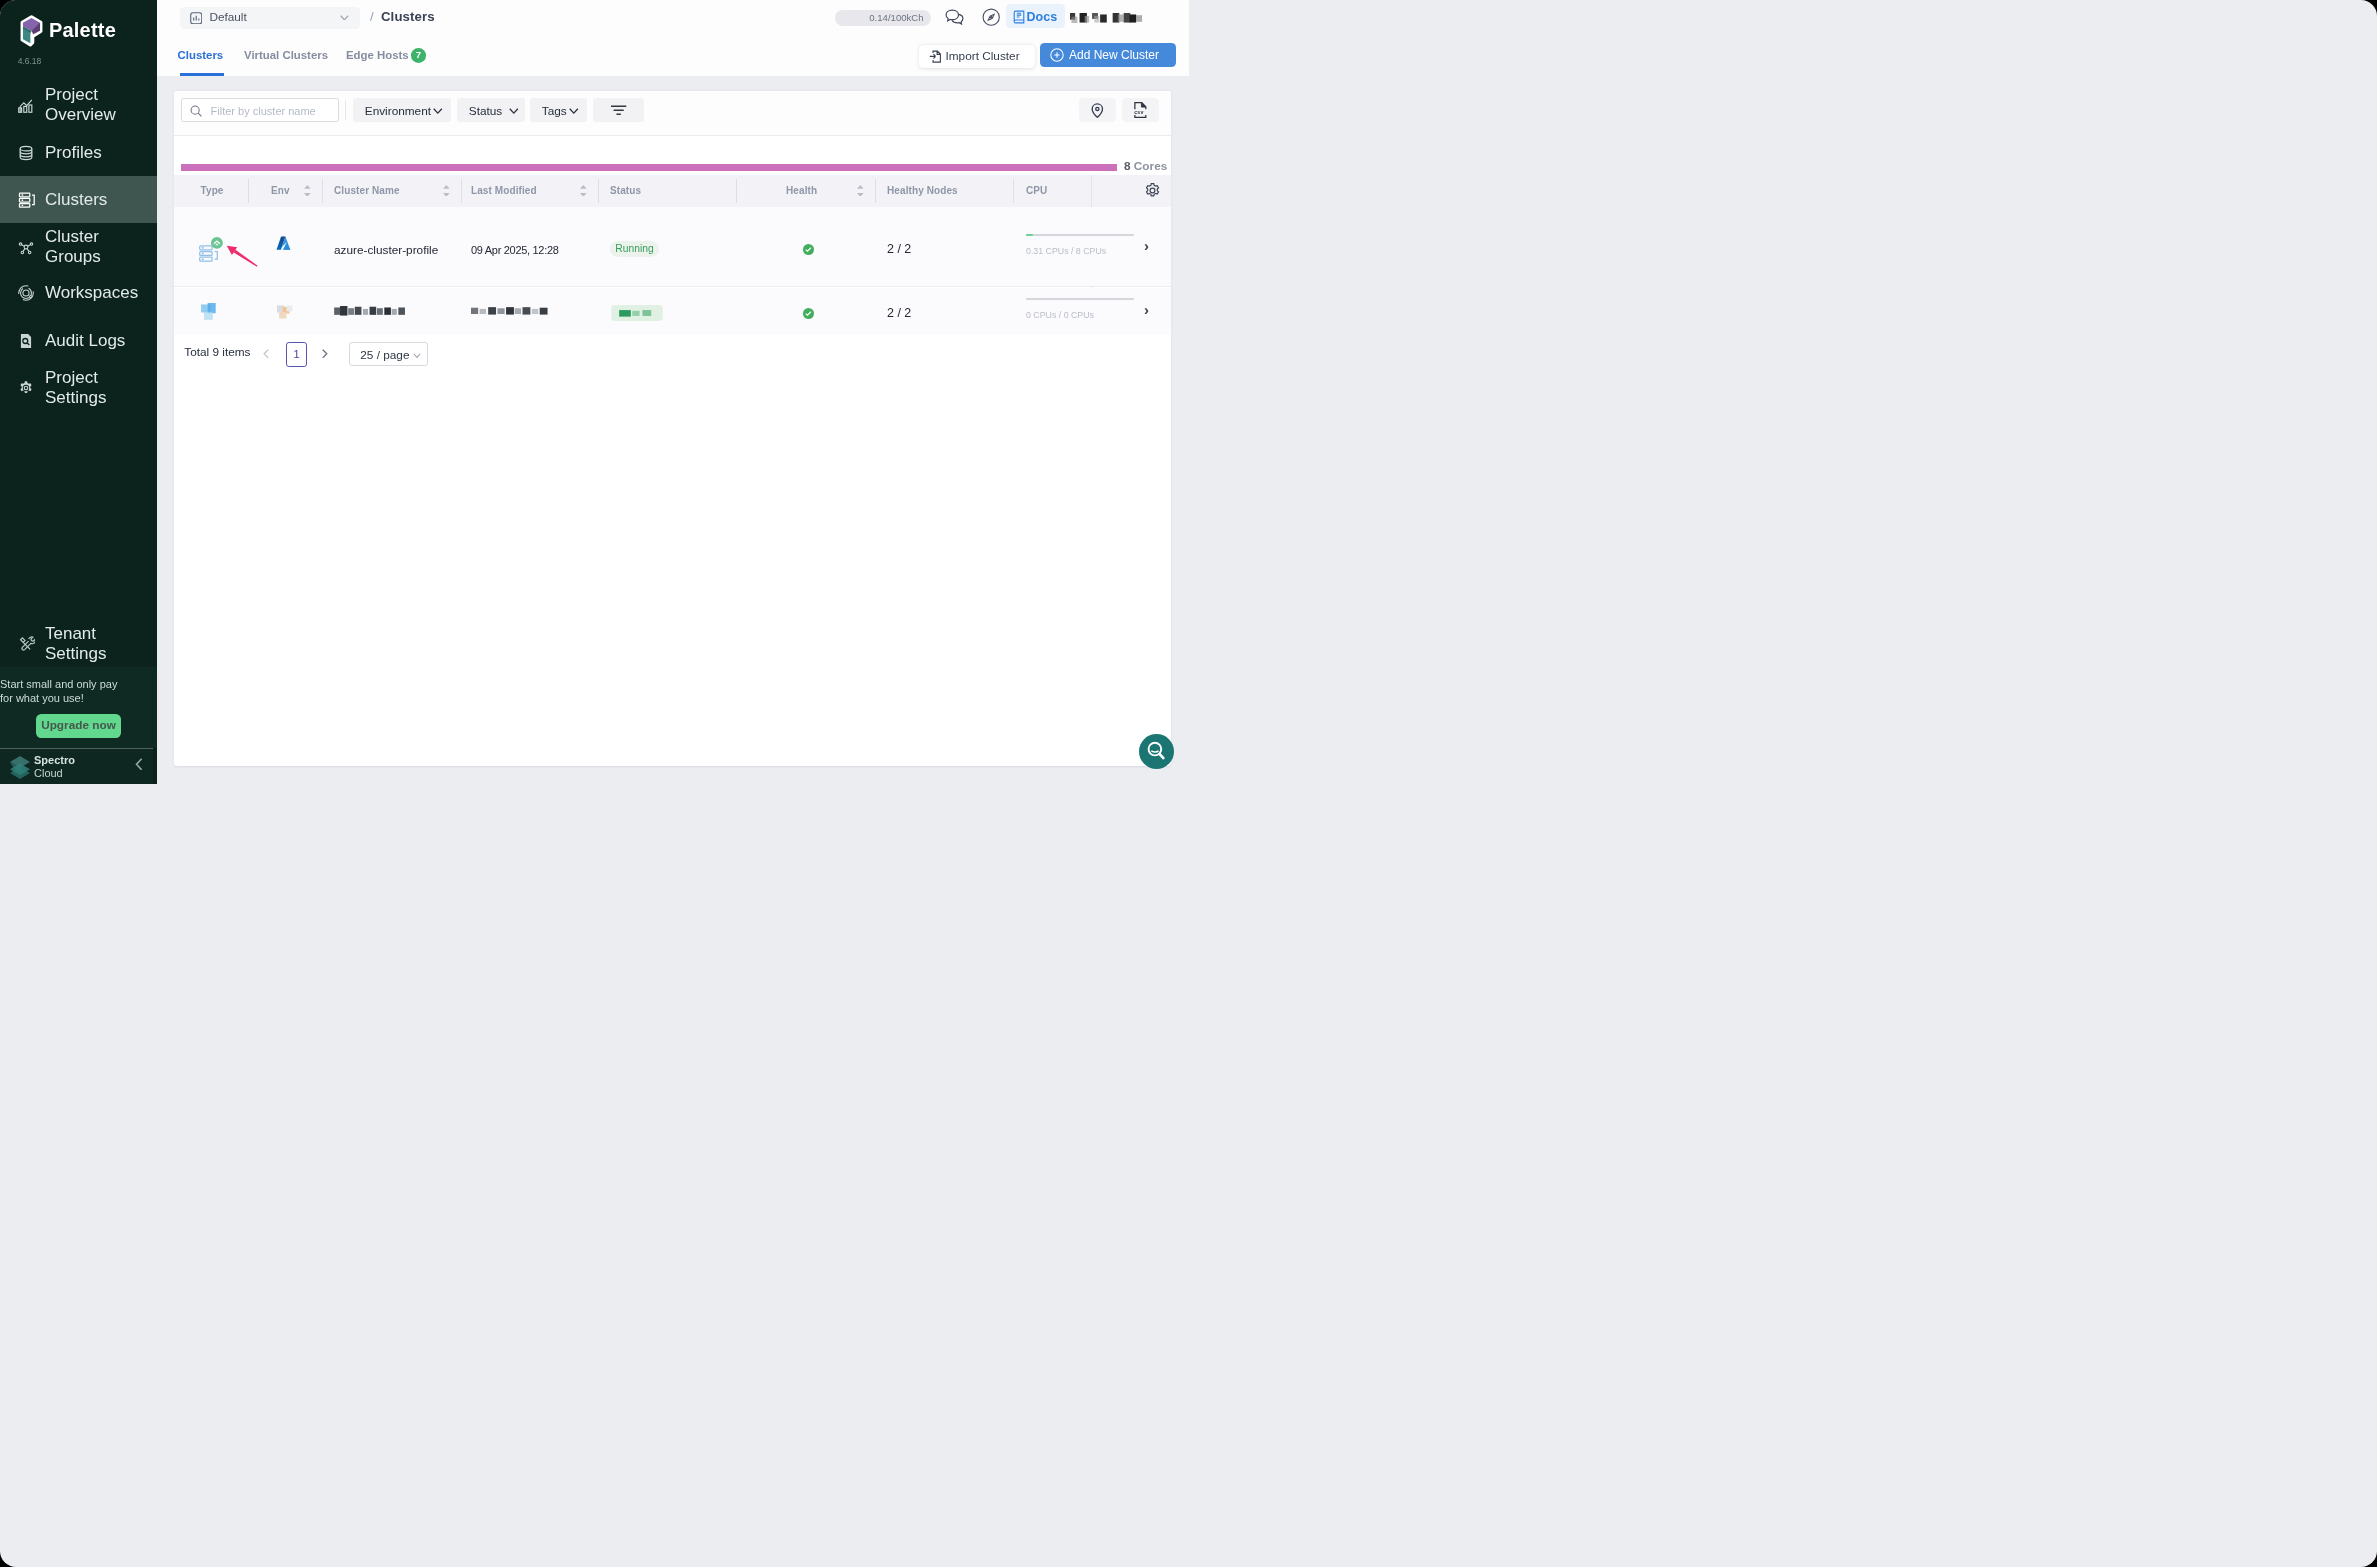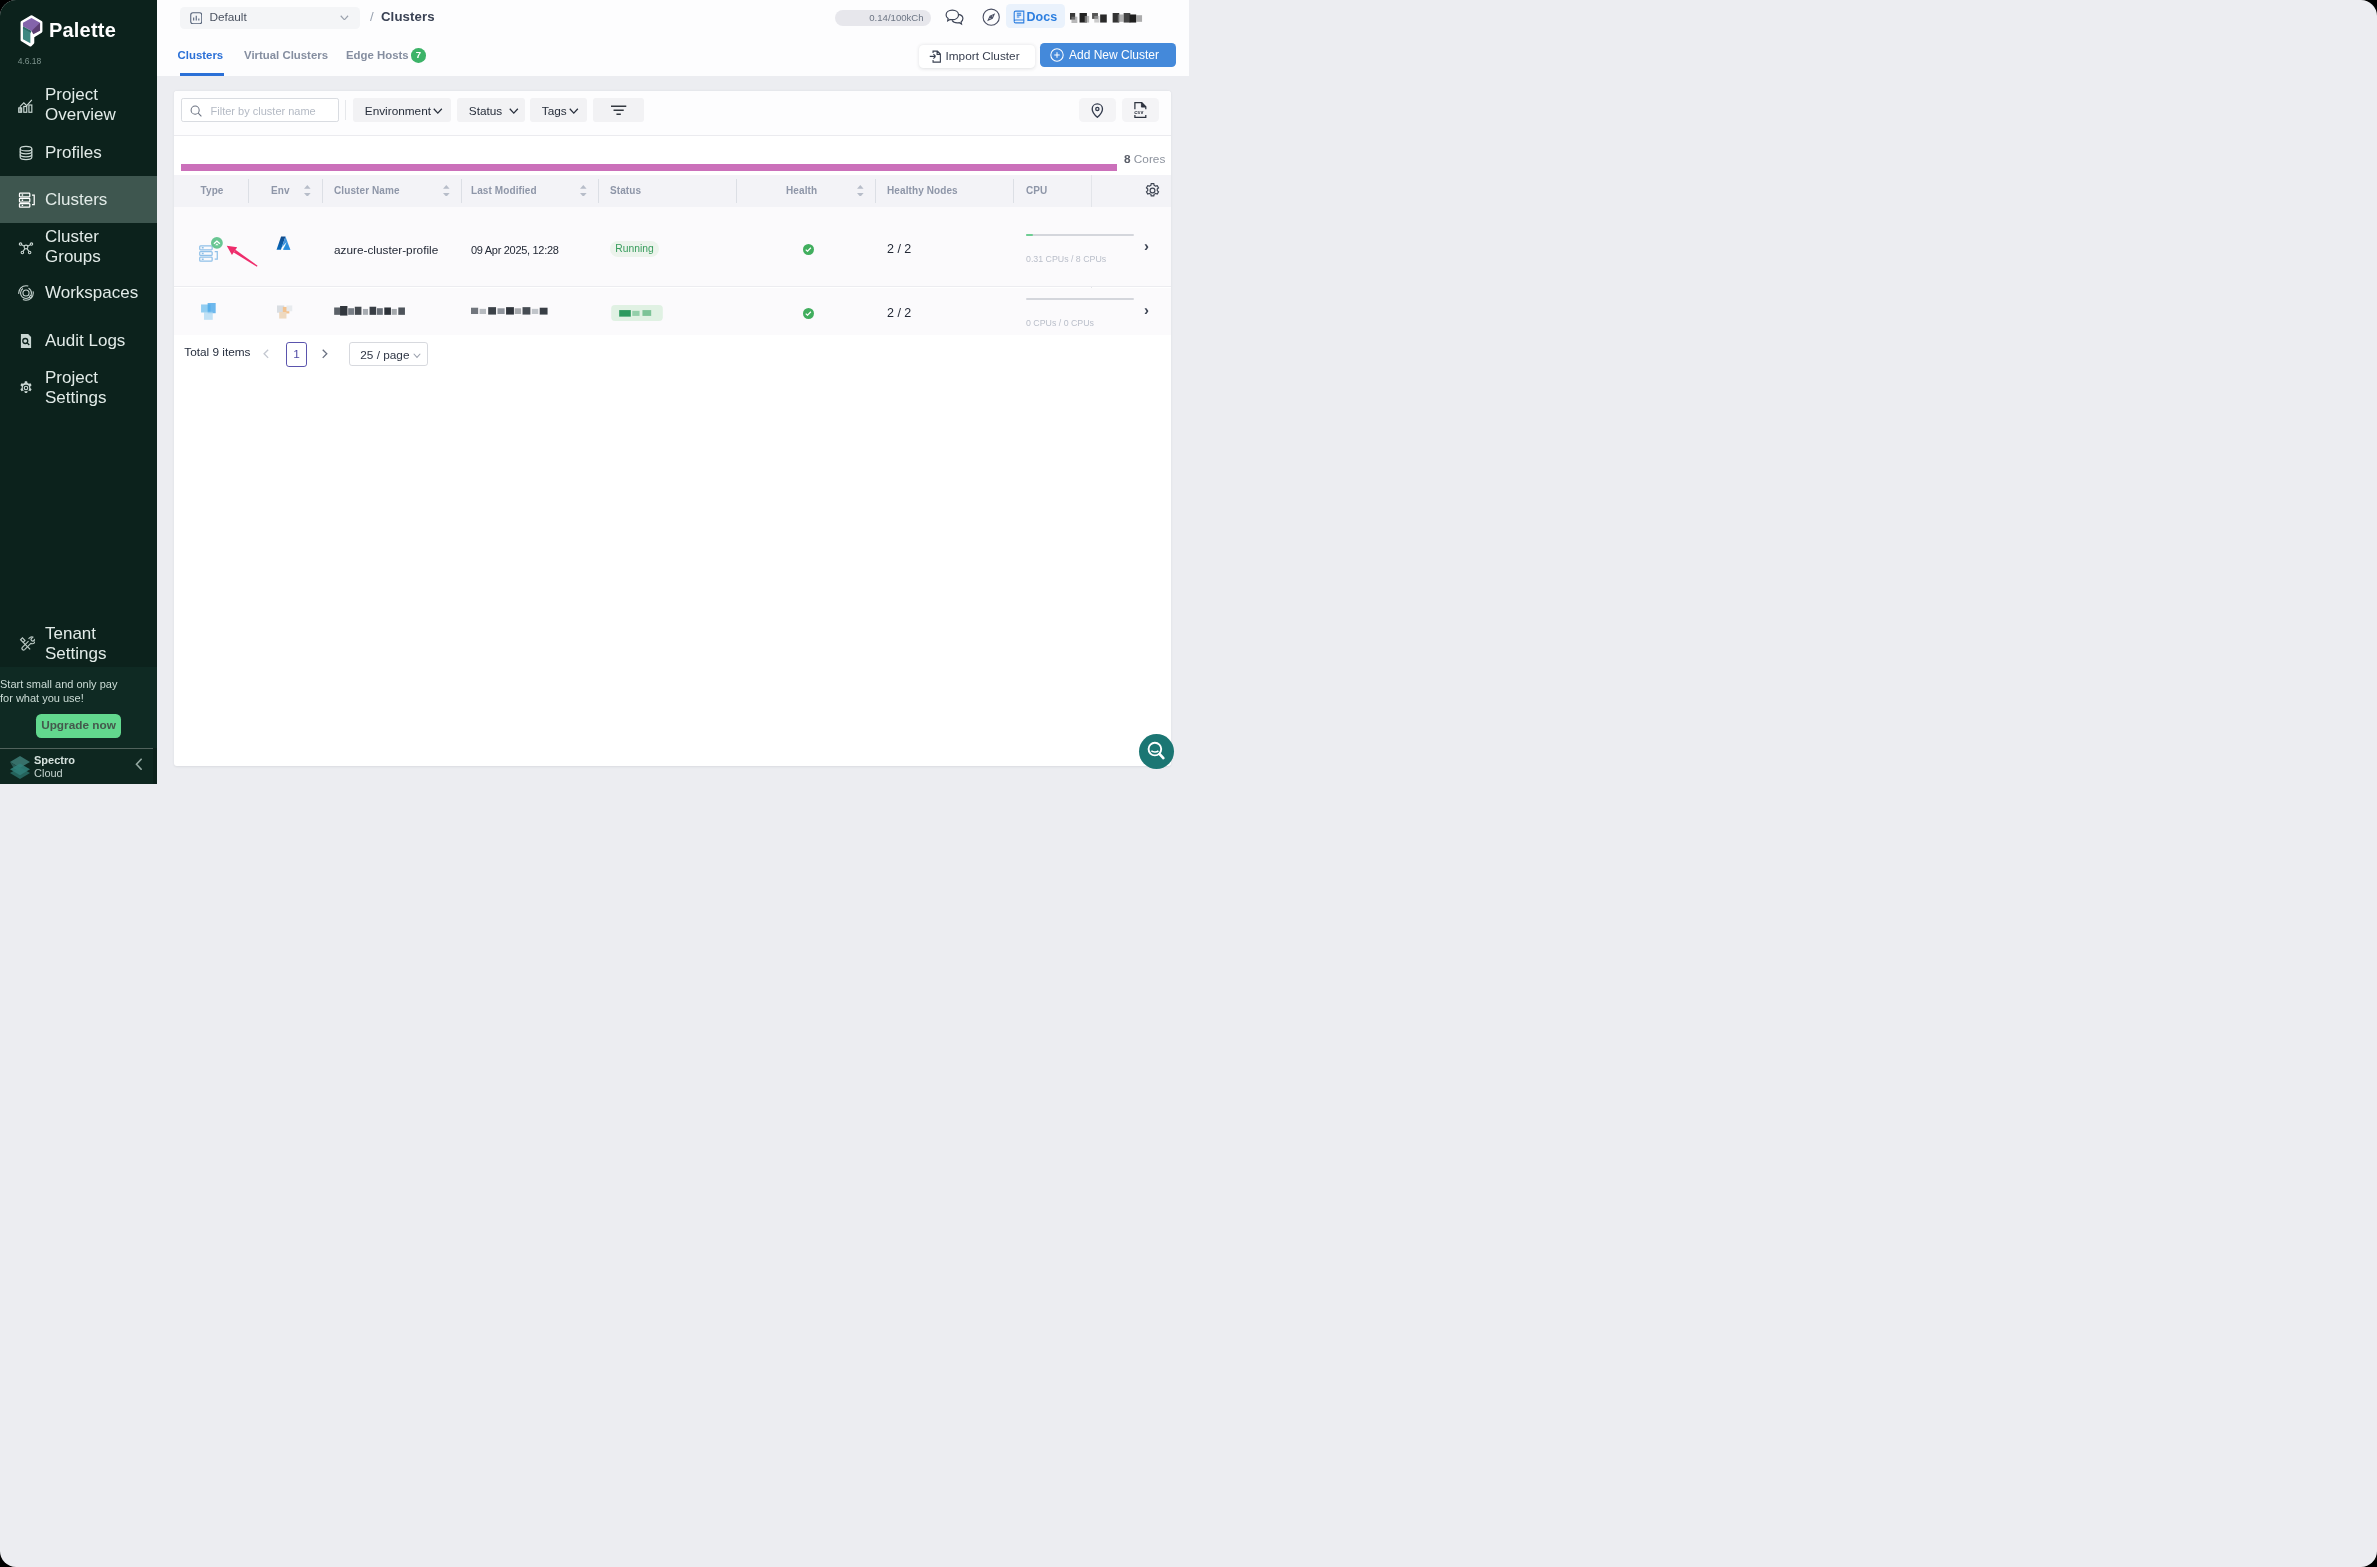--- a/index.html
+++ b/index.html
@@ -37,37 +37,37 @@
   .card { position:absolute; left:174px; top:91px; width:997px; height:675px; background:#fff; border-radius:2.9px; box-shadow:0 0.7px 2.2px rgba(60,64,80,.10); }
   .filterrow { position:absolute; left:0; top:0; width:997px; height:45px; border-bottom:0.7px solid #ebebef; background:#fdfdfe; border-radius:2.9px 2.9px 0 0;padding-left:36px; }
   .search { position:absolute; left:6.6px; top:7.4px; width:158px; height:23.6px; border:0.7px solid #d9dce1; border-radius:2.2px; background:#fff; }
   .search .ph { position:absolute; left:29px; top:5.2px; font-size:11px; color:#b4bac4; }
   .vdiv { position:absolute; left:171px; top:8.8px; width:0.7px; height:20.6px; background:#e6e8eb; }
   .fbtn { position:absolute; top:7.4px; height:23.6px; background:#f2f2f4; border-radius:2.9px; color:#272e3b; font-size:11.8px; }
   .fbtn .t { position:absolute; left:11.8px; top:5.2px; }
   .pinbtn { position:absolute; top:7.4px; height:23.6px; width:37px; background:#f4f4f6; border-radius:4.4px; }
 
   .pinkbar { position:absolute; left:7.4px; top:73px; width:936px; height:6.6px; background:#cb70ba; }
-  .cores { position:absolute; left:950px; top:61px; font-size:11.8px; color:#8d939e; }
+  .cores { position:absolute; left:950px; top:68px; font-size:11.8px; color:#8d939e;font-weight:bold; }
   .cores b { color:#595d68; }
 
   
   .thead { position:absolute; left:0; top:84px; width:997px; height:32px; background:#f3f3f7; }
   .th { position:absolute; top:9.6px; font-size:10px; font-weight:bold; color:#8e96a8; letter-spacing:0.1px; }
   .hdiv { position:absolute; top:3.7px; width:0.7px; height:24px; background:#dcdfe5; }
   .sort { position:absolute; top:9.6px; width:6.6px; height:11.8px; }
   .row { position:absolute; left:0; width:997px; background:#fbfafc; }
   .row1 { top:116px; height:80px; border-bottom:0.7px solid #ececf0; }
   .row2 { top:197px; height:48px; border-bottom:0.7px solid #ececf0; }
   .lastcoldiv { position:absolute; left:917px; top:84px; width:0.7px; height:160px; background:#e3e5ea; }
   .rpill { position:absolute; left:436px; top:34px; width:49px; height:16px; border-radius:8px; background:#ecf3ec; color:#379c5c; font-size:10.3px; text-align:center; line-height:16px; }
   .check { position:absolute; width:11px; height:11px; border-radius:50%; background:#41ae5e; }
   .cpu-bar { position:absolute; left:852px; width:108px; height:2.9px; border-radius:1.5px; background:#d4d6dc; }
   .cpu-green { position:absolute; left:0; top:0; height:2.9px; border-radius:1.5px; background:#6ece93; }
-  .cpu-txt { position:absolute; left:852px; font-size:8.8px; color:#b9bec9;margin-top:8px; }
+  .cpu-txt { position:absolute; left:852px; font-size:8.8px; color:#b9bec9; }
   .chev { position:absolute; left:970px; font-size:14.7px; color:#3c4453; font-weight:bold; }
 
   
   .pag { position:absolute; left:0; top:244px; width:997px; height:37px; background:#fff; }
   .pbox1 { position:absolute; left:112px; top:6.6px; width:21.3px; height:25px; border:0.7px solid #5a54ad; border-radius:2.9px; color:#4f4aa5; font-size:11.8px; text-align:center; line-height:23.6px; }
   .pbox25 { position:absolute; left:175px; top:7.4px; width:79px; height:23.6px; border:0.7px solid #d7d9de; border-radius:2.9px; color:#2f3645; font-size:11.8px; }
 
   .fab { position:absolute; left:1139px; top:734px; width:35px; height:35px; border-radius:50%; background:#1b7673; }
 </style>
 </head>

